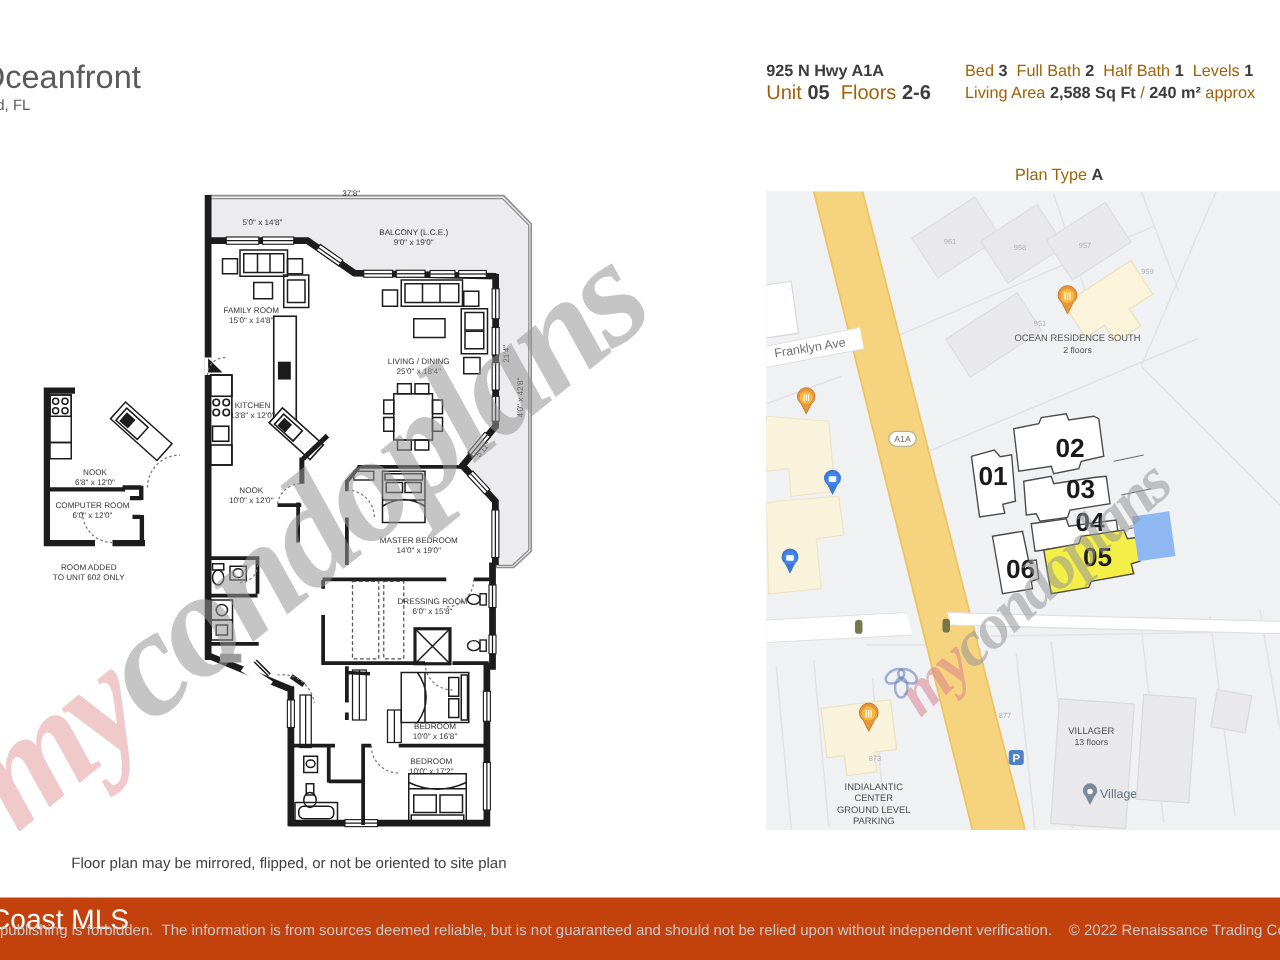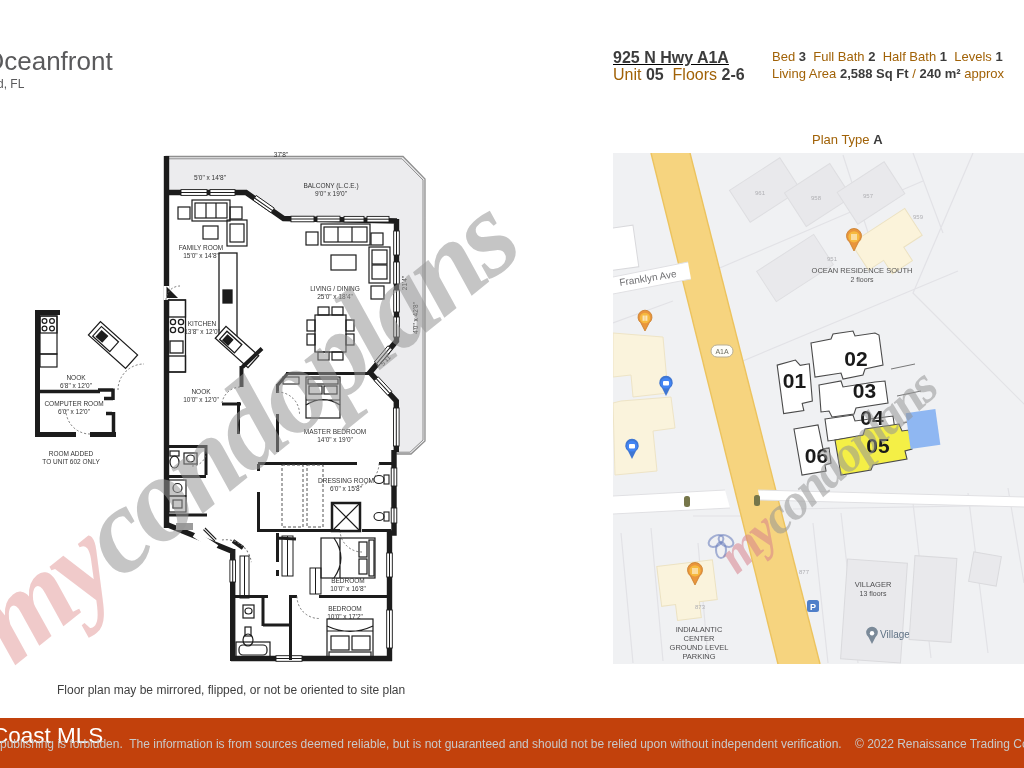--- a/index.html
+++ b/index.html
@@ -8,21 +8,21 @@
   .lab{color:#a16207;}
   .val{color:#3c3c3c;font-weight:bold;}
 </style>
 </head>
 <body>
 
 <div class="abs" style="left:-16px;top:46px;font-size:26px;color:#5a5a5c;">Oceanfront</div>
 
 <div class="abs" style="left:-3px;top:77px;font-size:12px;color:#59595b;">d, FL</div>
 
-<div class="abs" style="left:613px;top:49px;font-size:16px;text-decoration:underline;"><span class="val">925 N Hwy A1A</span></div>
+<div class="abs" style="left:613px;top:49px;font-size:13px;"><span class="val">925 N Hwy A1A</span></div>
 
 <div class="abs" style="left:613px;top:66px;font-size:16px;"><span class="lab">Unit</span> <span class="val">05</span>&nbsp;&nbsp;<span class="lab">Floors</span> <span class="val">2-6</span></div>
 
 <div class="abs" style="left:772px;top:49px;font-size:13px;"><span class="lab">Bed</span> <span class="val">3</span>&nbsp; <span class="lab">Full Bath</span> <span class="val">2</span>&nbsp; <span class="lab">Half Bath</span> <span class="val">1</span>&nbsp; <span class="lab">Levels</span> <span class="val">1</span></div>
 
 <div class="abs" style="left:772px;top:66px;font-size:13px;"><span class="lab">Living Area</span> <span class="val">2,588 Sq Ft</span> <span class="lab">/</span> <span class="val">240 m²</span> <span class="lab">approx</span></div>
 
 <div class="abs" style="left:812px;top:101px;font-size:13px;margin-top:31px;"><span class="lab">Plan Type</span> <span class="val">A</span></div>
 
 <svg class="abs" style="left:0px;top:140px;" width="470" height="545" viewBox="0 140 470 545" font-family="Liberation Sans">

